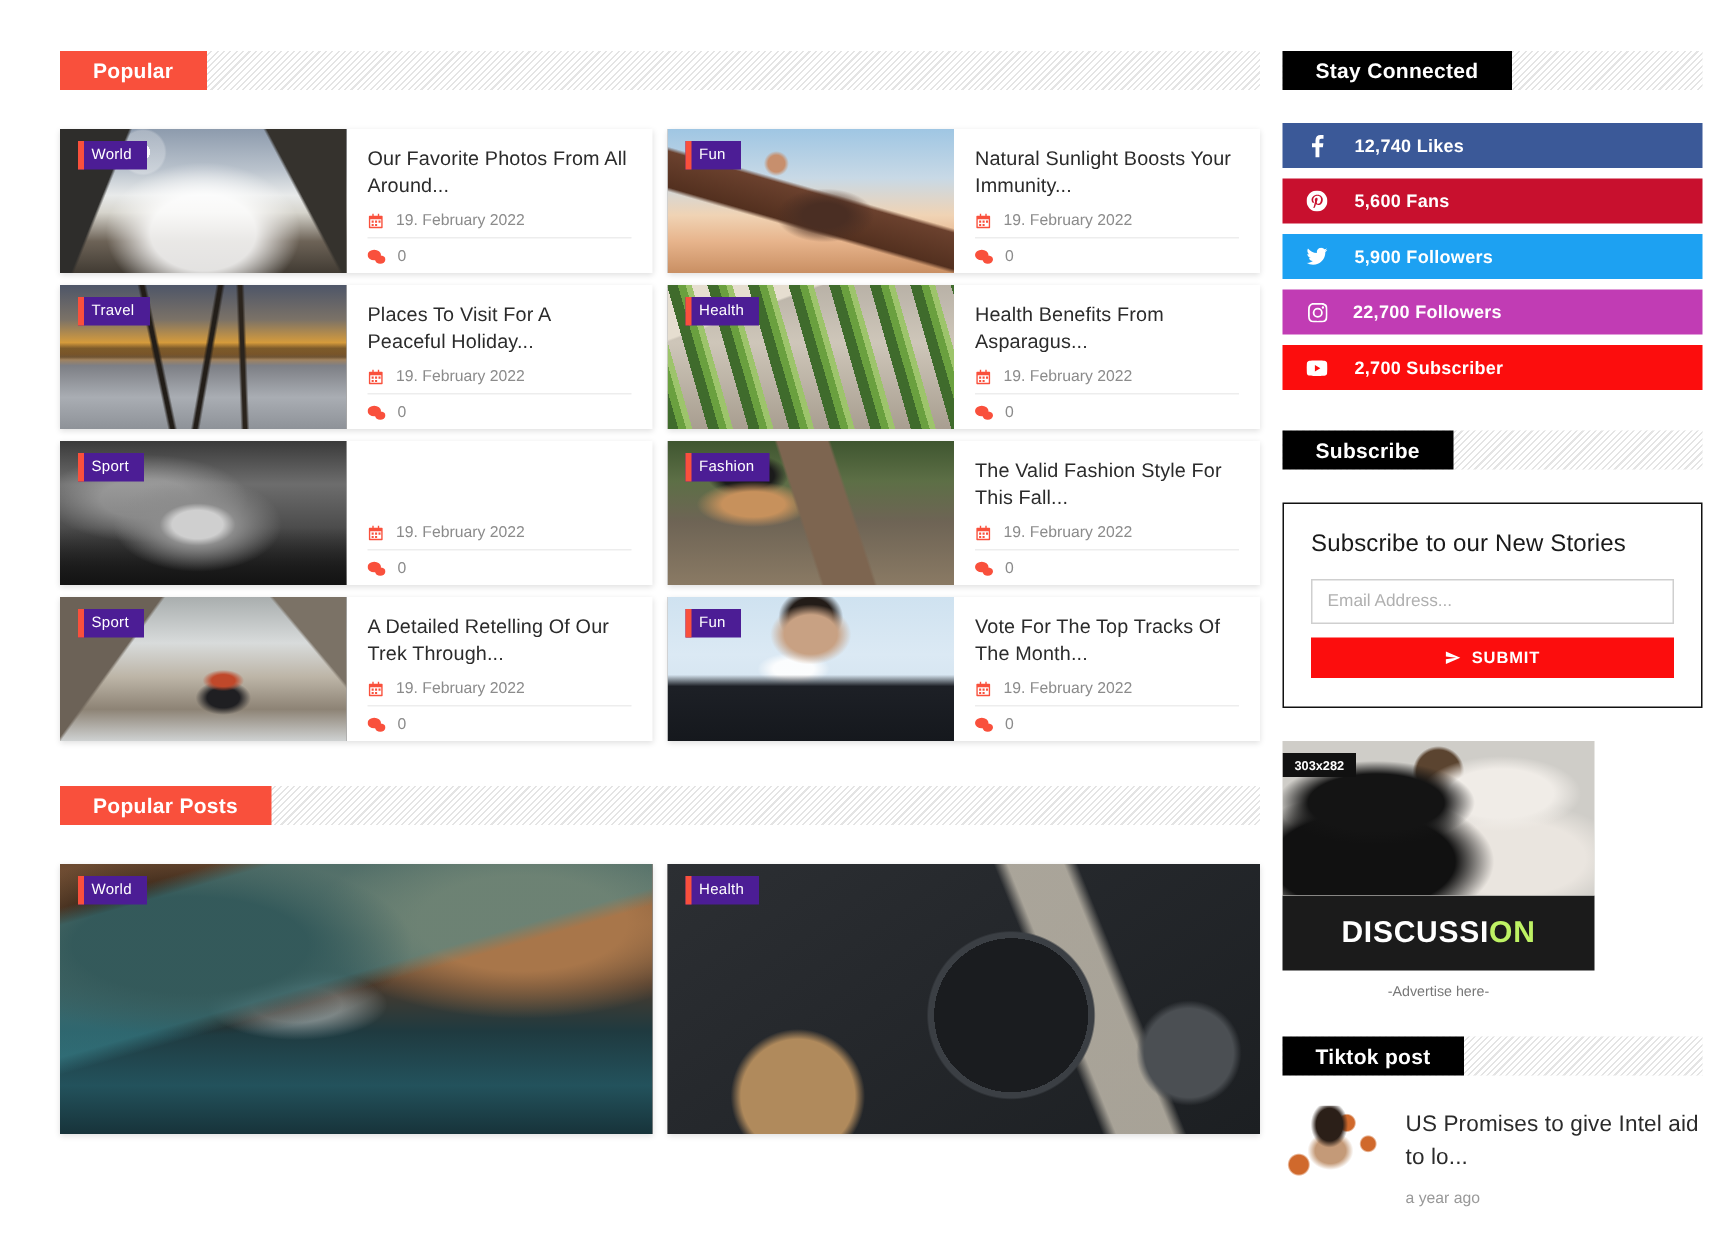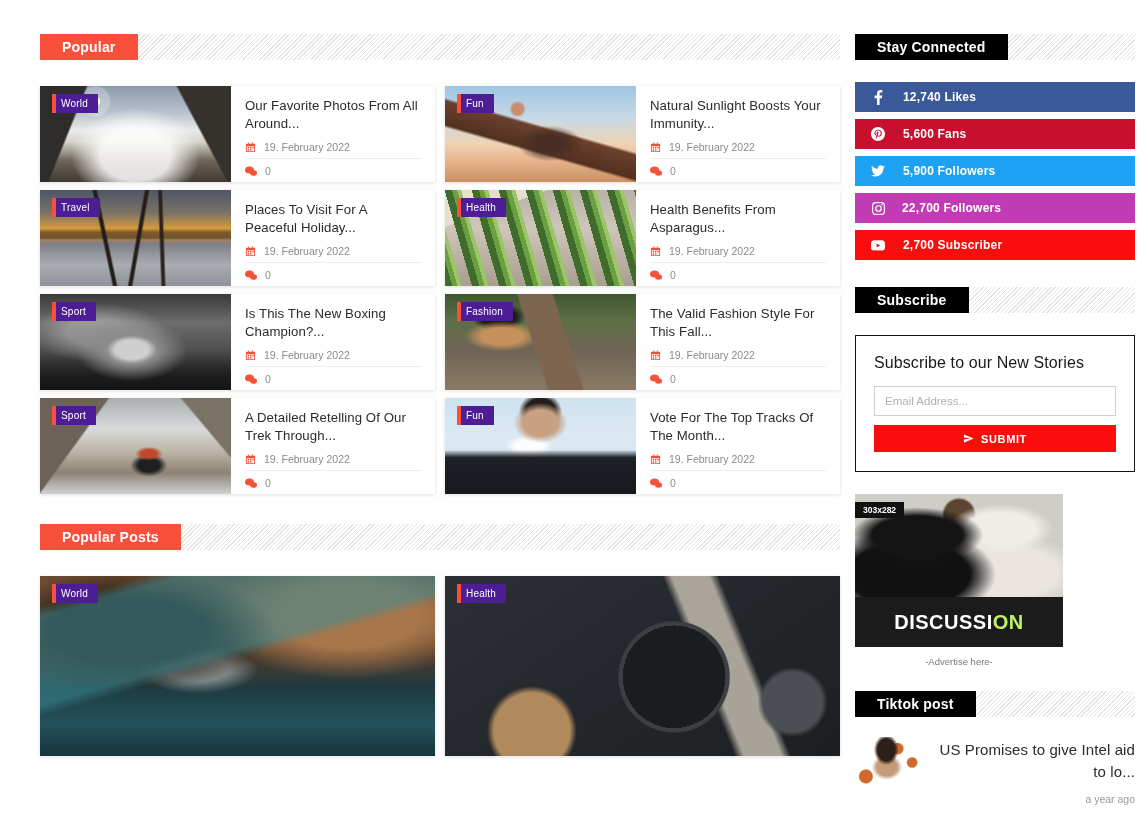--- a/index.html
+++ b/index.html
@@ -355,21 +355,21 @@
   }
   .ad-wordmark .on { color: #bef264; }
   .ad-caption {
     width: 208px;
     text-align: center;
     font-size: 9.5px;
     color: #777;
     padding-top: 9px;
   }
 
-  .tiktok-section { margin-top: 24px; text-align: right; }
+  .tiktok-section { margin-top: 24px; }
   .tiktok-item { display: flex; gap: 14px; margin-top: 20px; }
   .tiktok-thumb-wrap { width: 68px; min-width: 68px; height: 58px; position: relative; overflow: hidden; }
   .tiktok-text { flex: 1; padding-top: 2px; }
   .tiktok-title { font-size: 15px; line-height: 1.45; color: #2b2b2b; letter-spacing: .1px; }
   .tiktok-time { font-size: 10.5px; color: #999; margin-top: 10px; }
 </style>
 </head>
 <body>
 
 <div class="page">
@@ -485,21 +485,20 @@
                 <span>0</span>
               </div>
             </div>
           </div>
           <div class="card">
             <div class="card-thumb">
               <div class="photo boxer"></div>
               <div class="badge">Sport</div>
             </div>
             <div class="card-body">
-              <div class="card-title">Is This The New Boxing Champion?...</div>
               <div class="meta-row topline">
                 <span class="ico">
                   <svg width="11" height="11" viewBox="0 0 24 24" fill="currentColor">
                     <path d="M7 1h2v3H7zM15 1h2v3h-2zM3 4h18a1 1 0 011 1v16a1 1 0 01-1 1H3a1 1 0 01-1-1V5a1 1 0 011-1zm1 5v11h16V9zM6 11h3v3H6zm5 0h3v3h-3zm5 0h3v3h-3zM6 16h3v3H6zm5 0h3v3h-3z"></path>
                   </svg>
                 </span>
                 <span>19. February 2022</span>
               </div>
               <div class="meta-row bordered">
                 <span class="ico">

